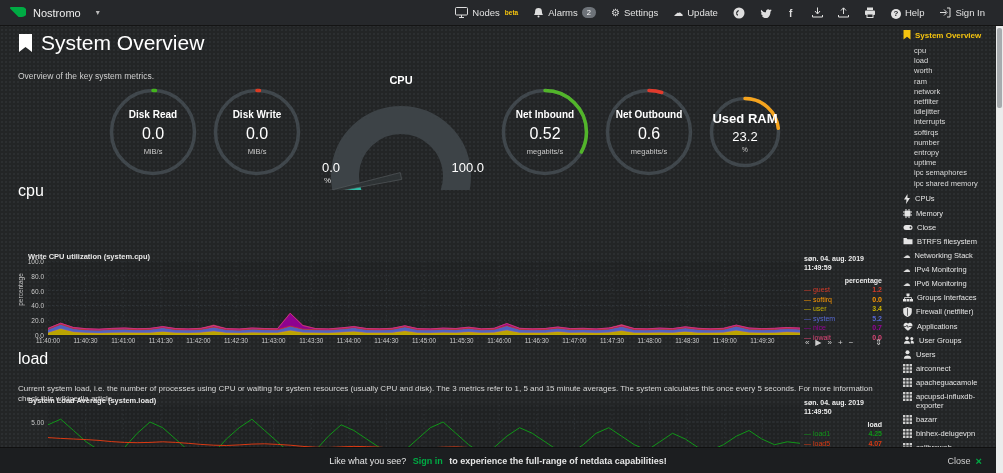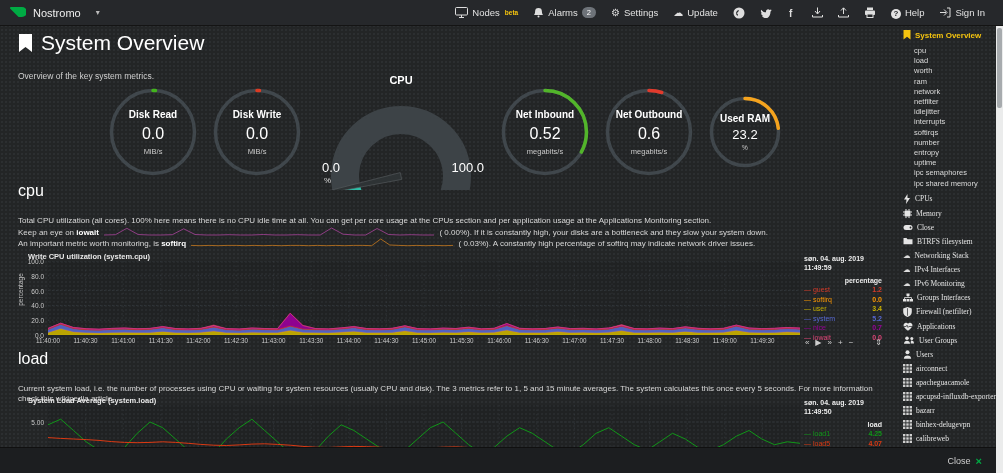--- a/index.html
+++ b/index.html
@@ -66,21 +66,21 @@
   .lg-row { display:flex; justify-content:space-between; line-height:9.5px; cursor:pointer; }
   .toolbox { position:absolute; right:0; display:flex; gap:6px; align-items:center; color:#cfcfcf; font-size:8px; }
   .toolbox span { cursor:pointer; }
   .tb-gap { width:10px; }
   
   .sidebar { position:absolute; top:30px; right:7px; width:99px; bottom:26px; padding-left:6px; overflow:hidden; z-index:20; }
   .sb-active { color:#f5c40f; font-weight:bold; font-size:8px; display:flex; align-items:center; gap:4px; margin-bottom:6px; cursor:pointer; }
   .sb-sub { font-size:7.5px; color:#d9d9d9; line-height:10.2px; padding-left:11px; cursor:pointer; }
   .sb-sec { font-size:7.5px; color:#e4e4e4; line-height:9px; display:flex; align-items:flex-start; gap:4px; margin-top:5px; cursor:pointer; }
   .sb-sec .ic, .sb-active .ic { flex:0 0 auto; display:inline-flex; }
-  .sb-sec span.lbl { display:inline-block;font-family:Liberation Serif, serif; }
+  .sb-sec span.lbl { display:inline-block; }
   
   .bottombar { position:absolute; bottom:0; left:0; width:996px; height:26px; background:#1c1e20;
     border-top:1px solid #101010; display:flex; align-items:center; justify-content:center; z-index:35; font-size:9px; color:#e6e6e6; }
   .bottombar b { font-weight:bold; }
   .signin-link { font-weight:bold; margin:0 4px; cursor:pointer; }
   .close-box { position:absolute; right:14px; display:flex; align-items:center; gap:5px; font-size:9px; color:#cfcfcf; cursor:pointer; }
   .close-x { font-weight:bold; font-size:11px; }
   .icon svg { display:block; }
 </style>
 </head>
@@ -250,44 +250,27 @@
         </svg>
         <span class="cg-label" style="">Net Outbound</span>
         <span class="cg-value" style="">0.6</span>
         <span class="cg-unit" style="">megabits/s</span>
       </div>
       <div class="circle-gauge" style="width: 74px; height: 74px;">
         <svg width="74" height="74" viewBox="0 0 74 74">
           <circle cx="37" cy="37" r="33.5" fill="none" stroke="#40474c" stroke-width="3.5"></circle>
           <circle cx="37" cy="37" r="33.5" fill="none" stroke="#f5a31d" stroke-width="3.5" stroke-linecap="round" stroke-dasharray="48.8 210.5" transform="rotate(-90 37 37)"></circle>
         </svg>
-        <span class="cg-label" style="font-size:10px">Used RAM</span>
+        <span class="cg-label" style="font-size:13px">Used RAM</span>
         <span class="cg-value" style="font-size:13px;margin-top:3px;">23.2</span>
         <span class="cg-unit" style="font-size:6.5px;margin-top:2px;">%</span>
       </div>
     </div>
 
   <h2 class="h2" style="top:156px;">cpu</h2>
-  <p class="desc" style="top:190px;">Total CPU utilization (all cores). 100% here means there is no CPU idle time at all. You can get per core usage at the CPUs section and per application usage at the Applications Monitoring section.</p>
-  <p class="desc" style="top:201px;">
-    <span>Keep an eye on</span>
-    <b>iowait</b>
-    <span class="spark" id="iowait-spark"><svg width="330" height="9" viewBox="0 0 330 9">
-          <polyline points="0.0,8.0 11.4,7.7 22.8,1.3 34.1,7.5 45.5,8.0 56.9,8.0 68.3,7.7 79.7,1.8 91.0,7.5 102.4,8.0 113.8,8.0 125.2,7.7 136.6,8.0 147.9,8.0 159.3,7.5 170.7,8.0 182.1,8.0 193.4,7.7 204.8,8.0 216.2,8.0 227.6,1.0 239.0,7.2 250.3,8.0 261.7,8.0 273.1,1.5 284.5,7.5 295.9,8.0 307.2,7.7 318.6,8.0 330.0,8.0 " fill="none" stroke="#a8439a" stroke-width="0.8"></polyline>
-        </svg></span>
-    <span>(  0.00%). If it is constantly high, your disks are a bottleneck and they slow your system down.</span>
-  </p>
-  <p class="desc" style="top:212px;">
-    <span>An important metric worth monitoring, is</span>
-    <b>softirq</b>
-    <span class="spark" id="softirq-spark"><svg width="262" height="9" viewBox="0 0 262 9">
-          <polyline points="0.0,7.4 9.0,7.7 18.1,7.4 27.1,7.7 36.1,7.4 45.2,7.4 54.2,7.7 63.2,7.4 72.3,7.7 81.3,7.4 90.3,7.7 99.4,7.4 108.4,7.4 117.4,7.7 126.5,7.4 135.5,7.7 144.6,7.4 153.6,7.7 162.6,7.4 171.7,7.4 180.7,7.7 189.7,1.0 198.8,7.0 207.8,7.4 216.8,7.7 225.9,7.4 234.9,7.7 243.9,7.4 253.0,7.7 262.0,7.4 " fill="none" stroke="#c87a1e" stroke-width="0.8"></polyline>
-        </svg></span>
-    <span>(  0.03%). A constantly high percentage of softirq may indicate network driver issues.</span>
-  </p>
 
   <div class="chart" id="cpu-chart" style="top:226px; height:122px;">
     <div class="chart-title">Write CPU utilization (system.cpu)</div>
     <div class="ylab">percentage</div>
     <div class="plot" id="cpu-plot" style="top:9px; width:752px; height:74px;"><svg width="752" height="74" viewBox="0 0 752 74">
           <line x1="0" y1="74.0" x2="752" y2="74.0" stroke="#3a4046" stroke-width="0.7" stroke-dasharray="1.5,2.5"></line>
           <line x1="0" y1="59.2" x2="752" y2="59.2" stroke="#3a4046" stroke-width="0.7" stroke-dasharray="1.5,2.5"></line>
           <line x1="0" y1="44.4" x2="752" y2="44.4" stroke="#3a4046" stroke-width="0.7" stroke-dasharray="1.5,2.5"></line>
           <line x1="0" y1="29.6" x2="752" y2="29.6" stroke="#3a4046" stroke-width="0.7" stroke-dasharray="1.5,2.5"></line>
           <line x1="0" y1="14.8" x2="752" y2="14.8" stroke="#3a4046" stroke-width="0.7" stroke-dasharray="1.5,2.5"></line>
@@ -505,21 +488,21 @@
     <div class="sb-sec">
       <span class="icon ic">
         <span class="glyph" style="color:#dedede">☁</span>
       </span>
       <span class="lbl">Networking Stack</span>
     </div>
     <div class="sb-sec">
       <span class="icon ic">
         <span class="glyph" style="color:#dedede">☁</span>
       </span>
-      <span class="lbl">IPv4 Interfaces</span>
+      <span class="lbl">IPv4 Monitoring</span>
     </div>
     <div class="sb-sec">
       <span class="icon ic">
         <span class="glyph" style="color:#dedede">☁</span>
       </span>
       <span class="lbl">IPv6 Monitoring</span>
     </div>
     <div class="sb-sec">
       <span class="icon ic">
         <svg width="10" height="9" viewBox="0 0 10 9" fill="none">
@@ -674,17 +657,22 @@
             <rect x="3.3" y="6.6" width="2.4" height="2.4"></rect>
             <rect x="6.6" y="6.6" width="2.4" height="2.4"></rect>
           </g>
         </svg>
       </span>
       <span class="lbl">calibreweb</span>
     </div>
   </aside>
 
 <div class="bottombar">
+  <span>
+    <span>Like what you see?</span>
+    <b class="signin-link" id="signin-link" style="color: rgb(0, 171, 68);">Sign in</b>
+    <b>to experience the full-range of netdata capabilities!</b>
+  </span>
   <span class="close-box">
     <span>Close</span>
     <span class="close-x" id="close-x" style="color: rgb(0, 171, 68);">×</span>
   </span>
 </div>
 
 </body></html>

